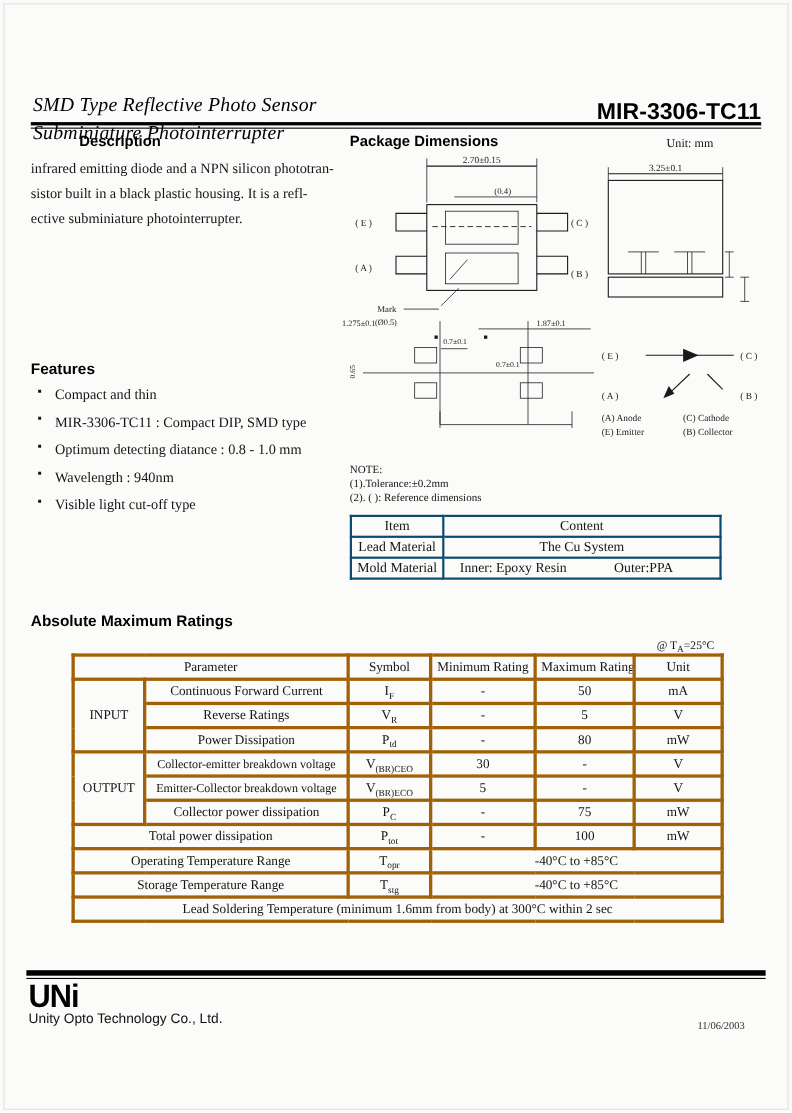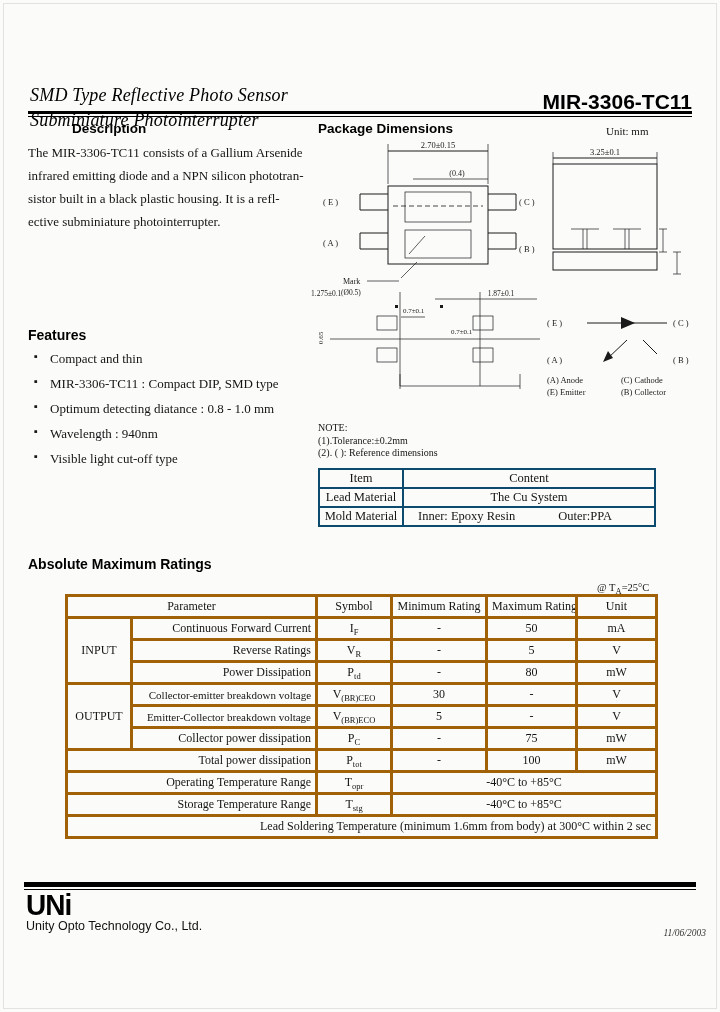--- a/index.html
+++ b/index.html
@@ -23,21 +23,21 @@
                   font-size:12.5px;}
   table.materials td,table.materials th{border:2px solid #0c4a6e;height:17px;padding:0;
                   font-weight:normal;text-align:center;}
   table.materials .mold-content{display:flex;justify-content:space-between;padding:0 42px 0 14px;}
   
   table.ratings{border-collapse:collapse;table-layout:fixed;width:590px;font-size:12px;}
   table.ratings td,table.ratings th{border:3px solid #a16207;height:19px;padding:0 4px;
                   font-weight:normal;text-align:center;overflow:hidden;white-space:nowrap;}
   table.ratings{border:2px solid #111;}
   table.ratings tr.sep td{border-top:2px solid #111;}
-  table.ratings .left{text-align:right;}
+  table.ratings .left{text-align:center;}
   sub{font-size:8.5px;line-height:0;}
   .cond{font-size:10.5px;}
   .footer-bar{background:#000;}
   .logo{font-family:"Liberation Sans",sans-serif;font-weight:bold;font-size:28px;
         letter-spacing:-1px;color:#000;transform:scaleY(1.05);transform-origin:top left;}
   .company{font-family:"Liberation Sans",sans-serif;font-size:12.5px;color:#111;}
   .date{font-size:9.5px;color:#333;}
   svg text{font-family:"Liberation Serif",serif;fill:#1a1a1a;}
   svg .ln{stroke:#1a1a1a;stroke-width:1;fill:none;}
   svg .thin{stroke:#1a1a1a;stroke-width:.7;fill:none;}
@@ -53,21 +53,20 @@
   <div class="abs title-line" style="left:30px;top:87px;">Subminiature Photointerrupter</div>
   <div class="abs part-number" style="right:28px;top:90px;">MIR-3306-TC11</div>
   <div class="abs rule" style="left:28px;right:28px;top:111px;height:3px;"></div>
   <div class="abs rule" style="left:28px;right:28px;top:116px;height:1px;"></div>
 
   <div class="abs sec-heading" style="left:28px;top:121px;padding-left:44px;">Description</div>
   <div class="abs sec-heading" style="left:318px;top:121px;">Package Dimensions</div>
   <div class="abs unit-label" style="left:606px;top:125px;">Unit: mm</div>
 
   <div class="abs" style="left:28px;top:141px;width:292px;">
-    <div class="desc-line">The MIR-3306-TC11 consists of a Gallium Arsenide</div>
     <div class="desc-line">infrared emitting diode and a NPN silicon phototran-</div>
     <div class="desc-line">sistor built in a black plastic housing. It is a  refl-</div>
     <div class="desc-line">ective subminiature photointerrupter.</div>
   </div>
 
   <div class="abs sec-heading" style="left:28px;top:327px;font-size:14px;">Features</div>
   <ul class="features abs" style="left:34px;top:351px;width:280px;">
     <li>Compact and thin</li>
     <li>MIR-3306-TC11 : Compact DIP, SMD type</li>
     <li>Optimum detecting diatance : 0.8 - 1.0 mm</li>
@@ -255,14 +254,14 @@
     <tr>
       <td class="left" colspan="6">Lead Soldering Temperature (minimum 1.6mm from body) at 300°C within 2 sec</td>
     </tr>
   </tbody>
     </table>
 
   <div class="abs footer-bar" style="left:24px;right:24px;top:882px;height:5px;"></div>
   <div class="abs footer-bar" style="left:24px;right:24px;top:889px;height:1px;"></div>
   <div class="abs logo" style="left:26px;top:889px;">UNi</div>
   <div class="abs company" style="left:26px;top:919px;">Unity Opto Technology Co., Ltd.</div>
-  <div class="abs date" style="right:14px;top:928px;font-style:italic;">11/06/2003</div>
+  <div class="abs date" style="right:43px;top:928px;">11/06/2003</div>
 </div>
 
 </body></html>

